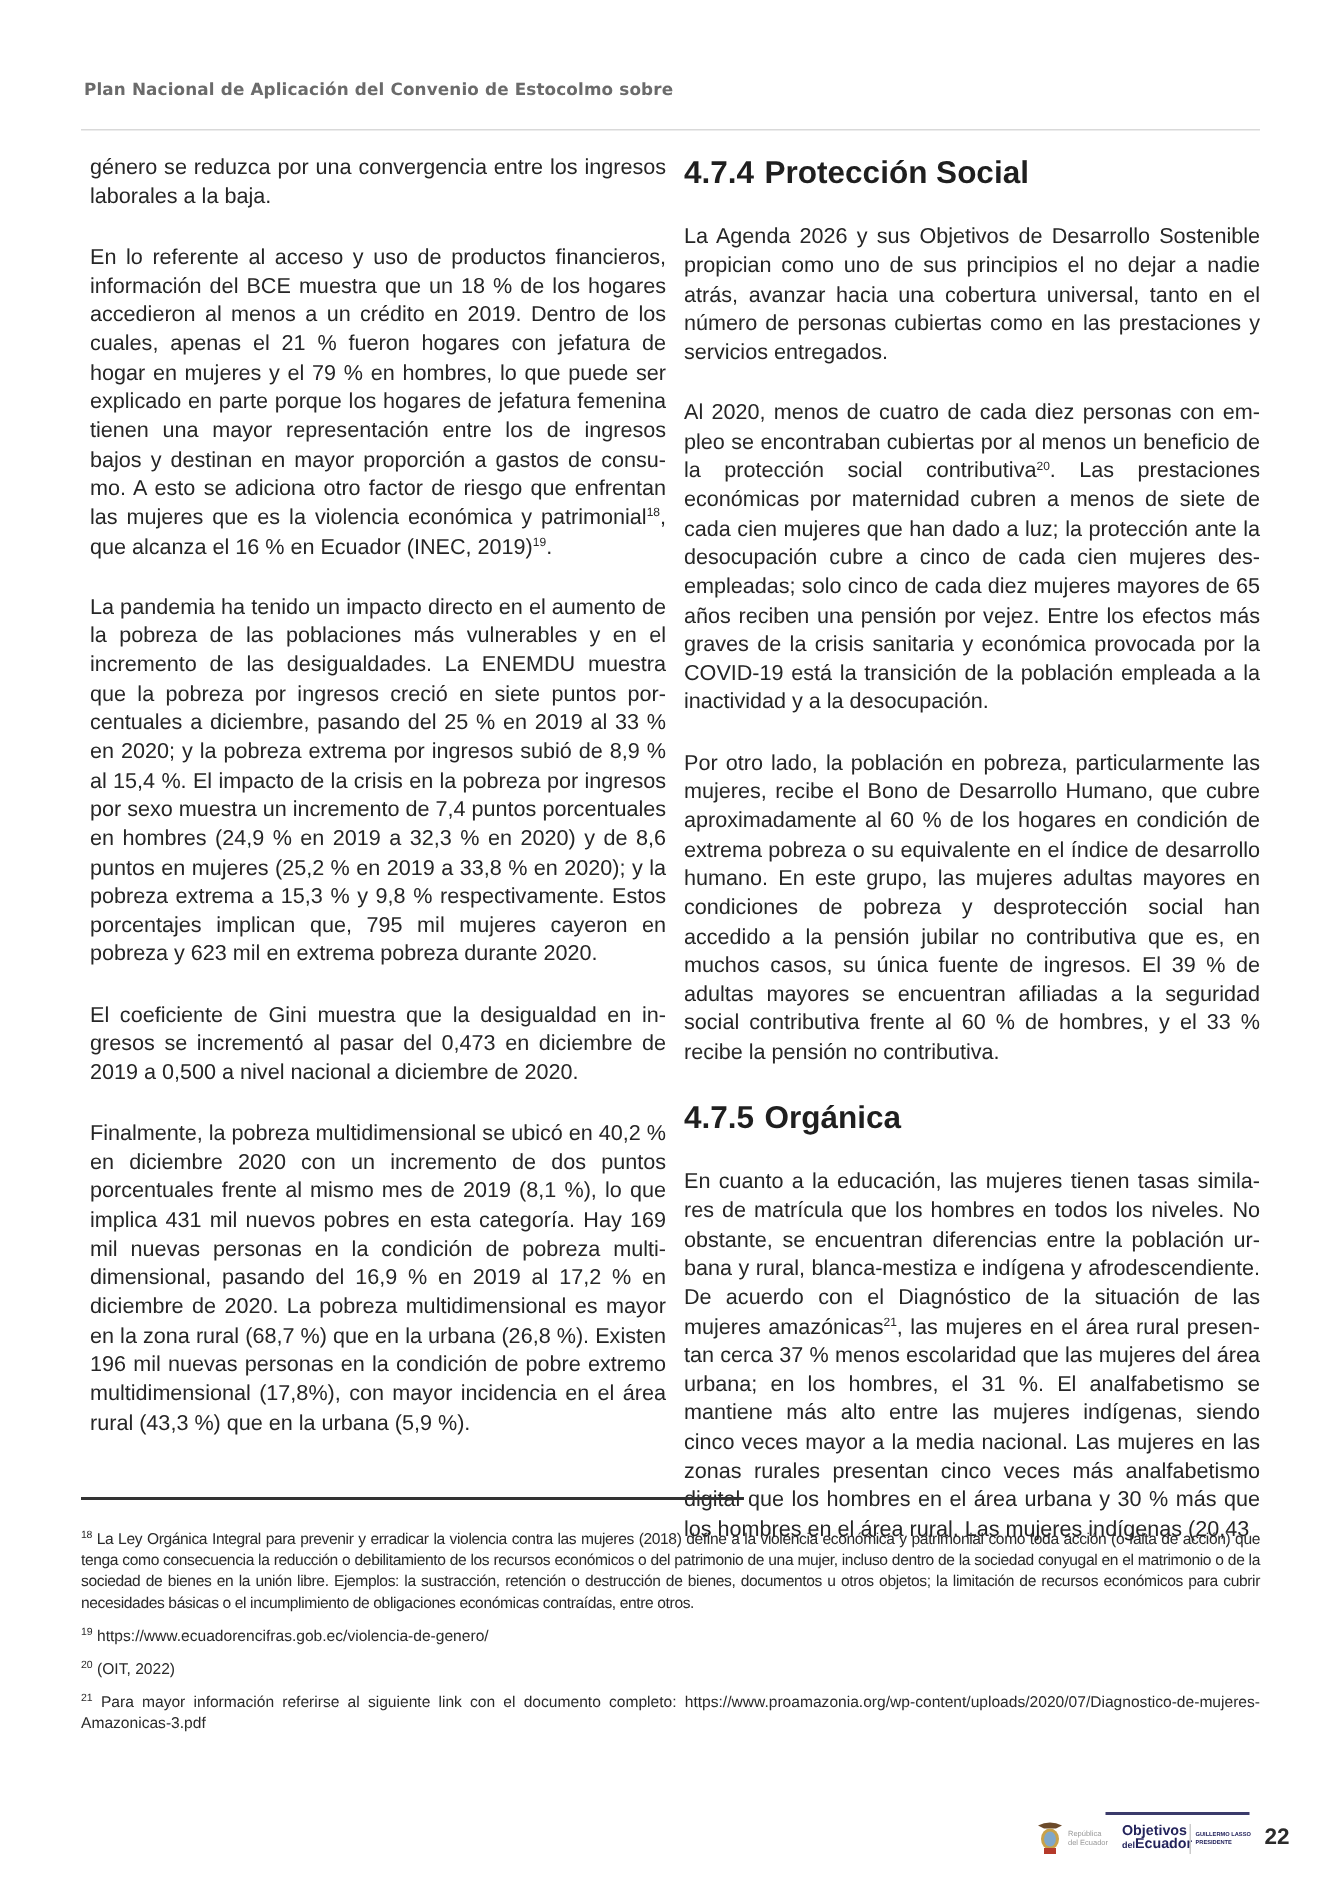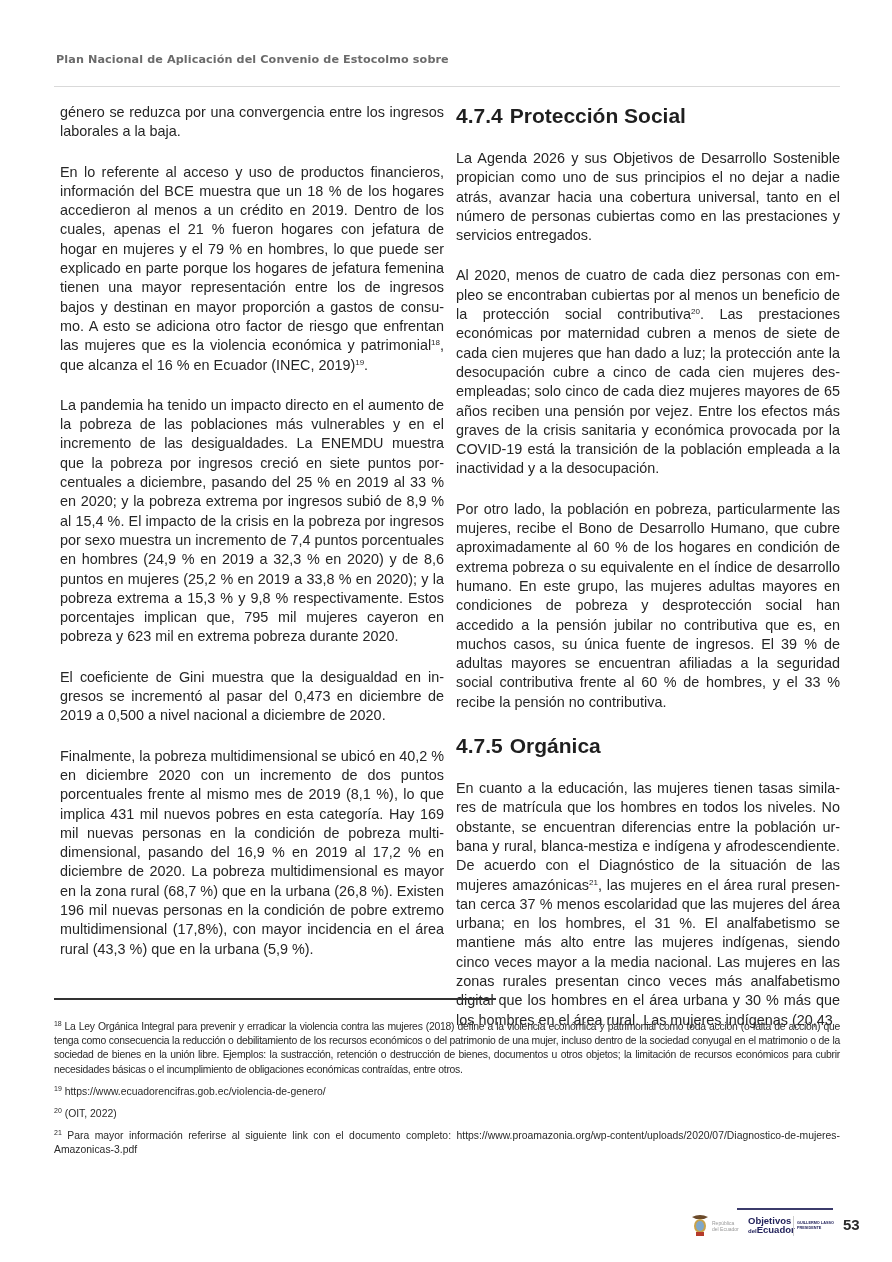--- a/index.html
+++ b/index.html
@@ -79,13 +79,13 @@
 </div>
 <div class="logo-gob">
   <div>Objetivos</div>
   <div><span class="small">del</span><span>Ecuador</span></div>
 </div>
 <div class="logo-sep"></div>
 <div class="logo-pres">
   <div>GUILLERMO LASSO</div>
   <div>PRESIDENTE</div>
 </div>
-<div class="page-num">53</div>
+<div class="page-num">22</div>
 
 </body></html>

